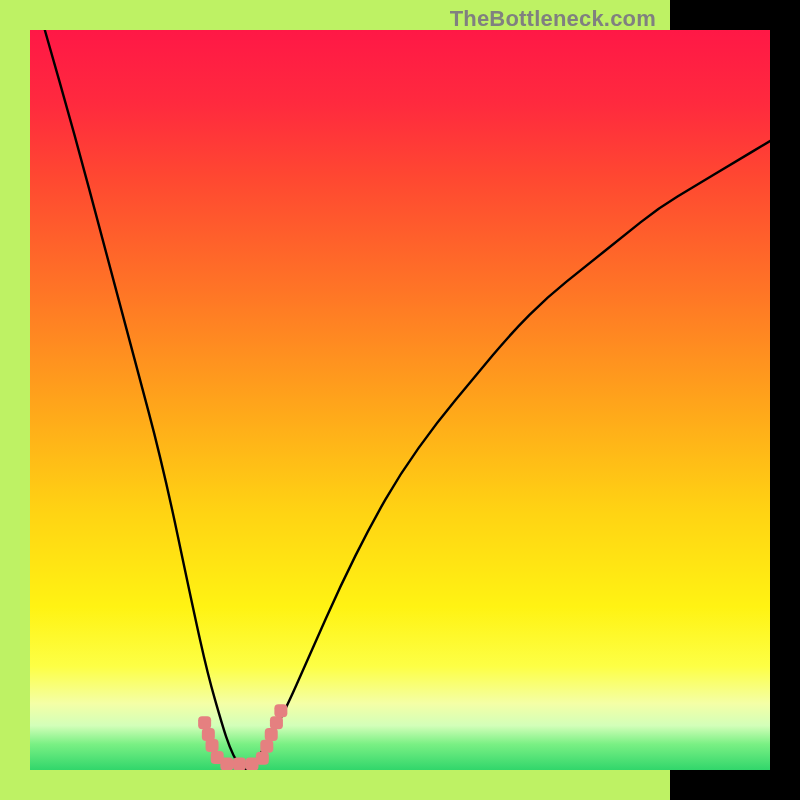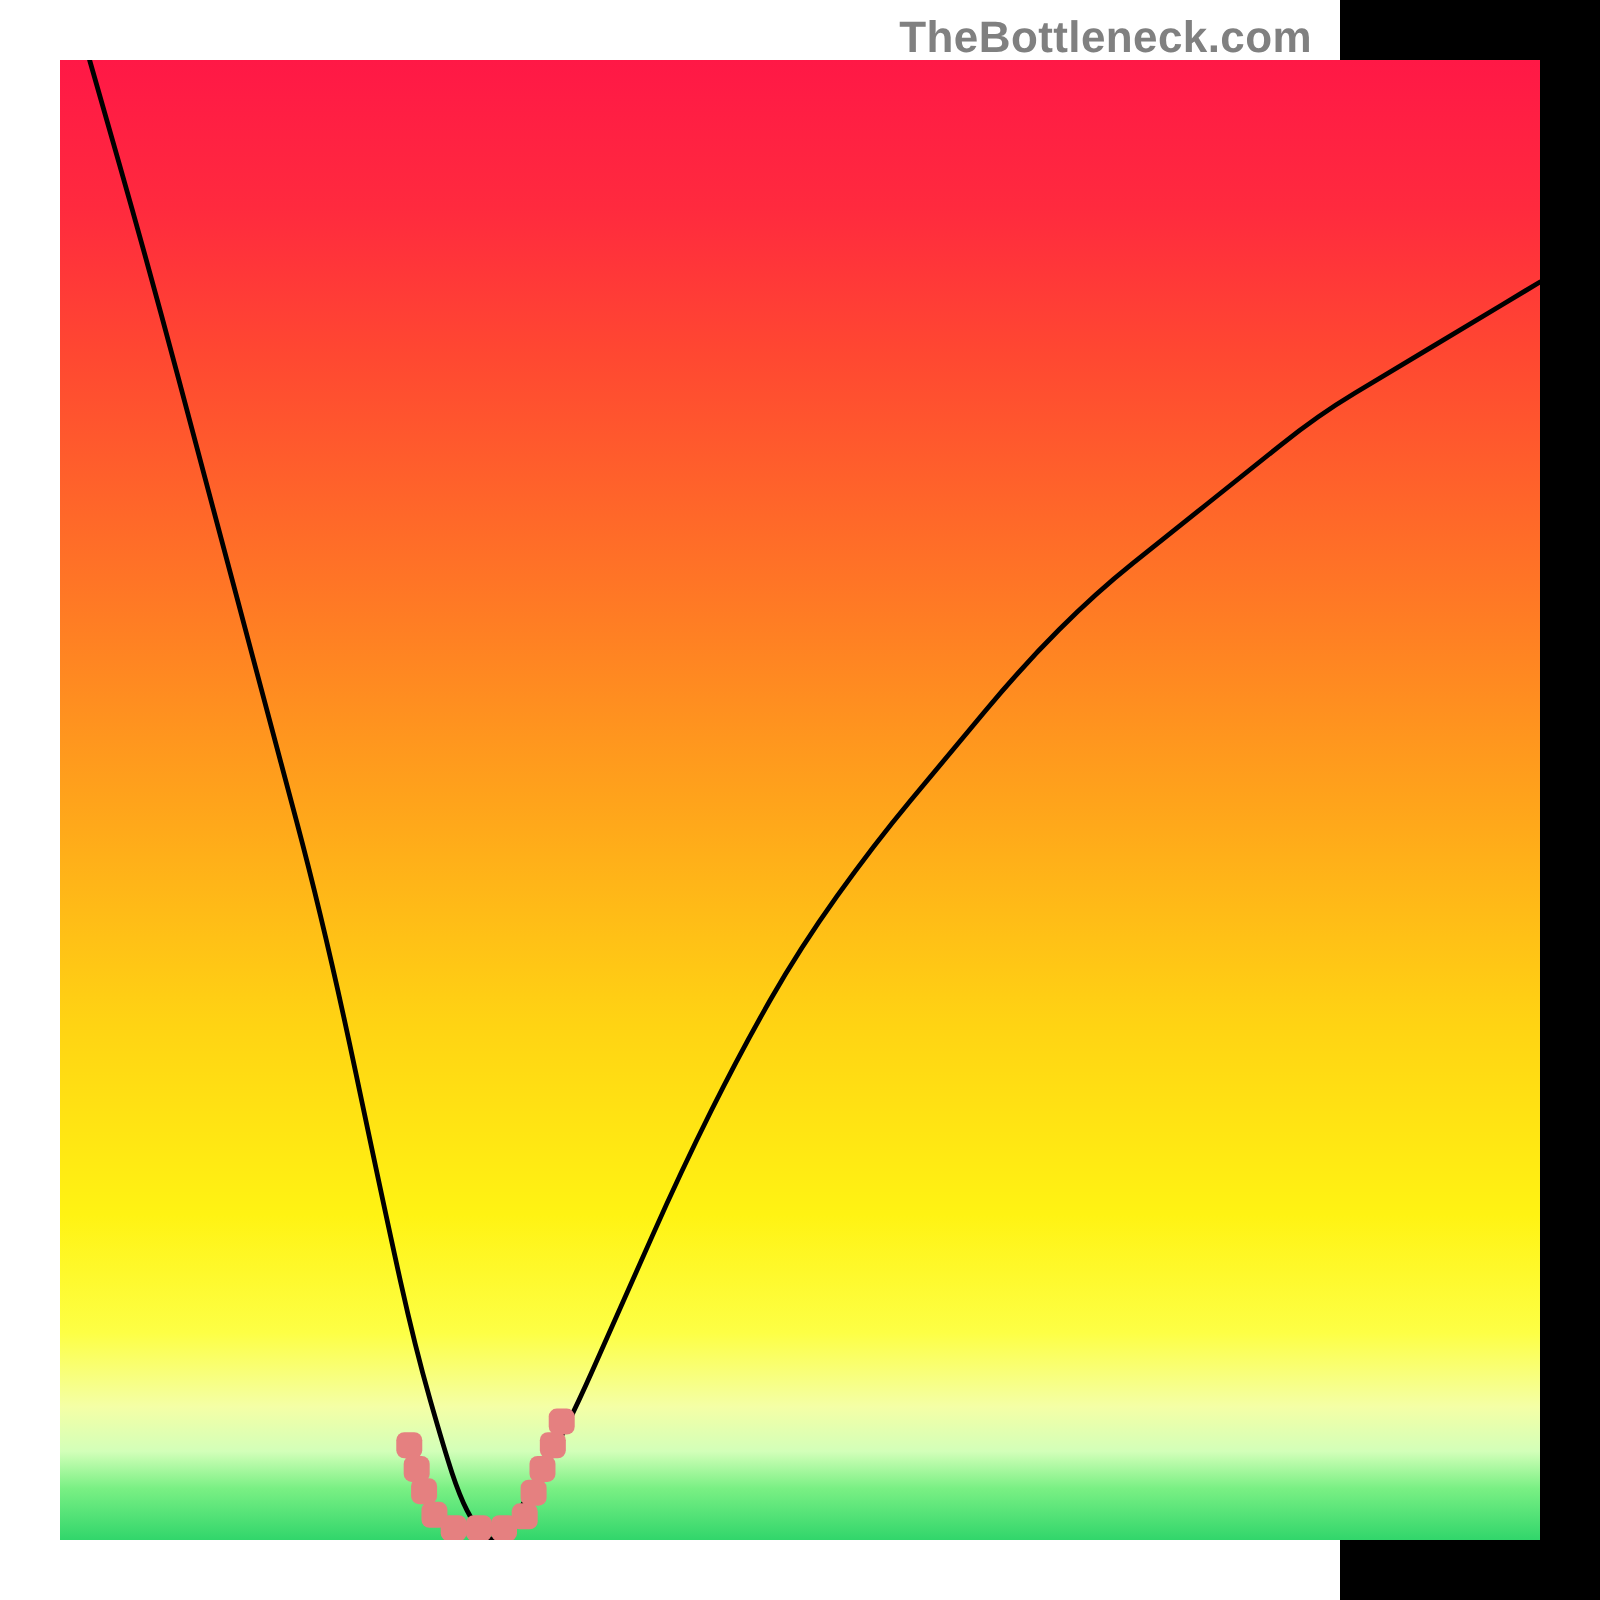--- a/index.html
+++ b/index.html
@@ -9,21 +9,21 @@
     height: 800px;
     background: #000;
     overflow: hidden;
   }
   .frame {
     position: absolute;
     left: 0;
     top: 0;
     width: 670px;
     height: 800px;
-    background: #ffffff;
+    background: #bef264;
   }
   .watermark {
     position: absolute;
     top: 6px;
     right: 14px;
     font-family: Arial, Helvetica, sans-serif;
     font-size: 22px;
     font-weight: 600;
     color: #808080;
     letter-spacing: 0.2px;

